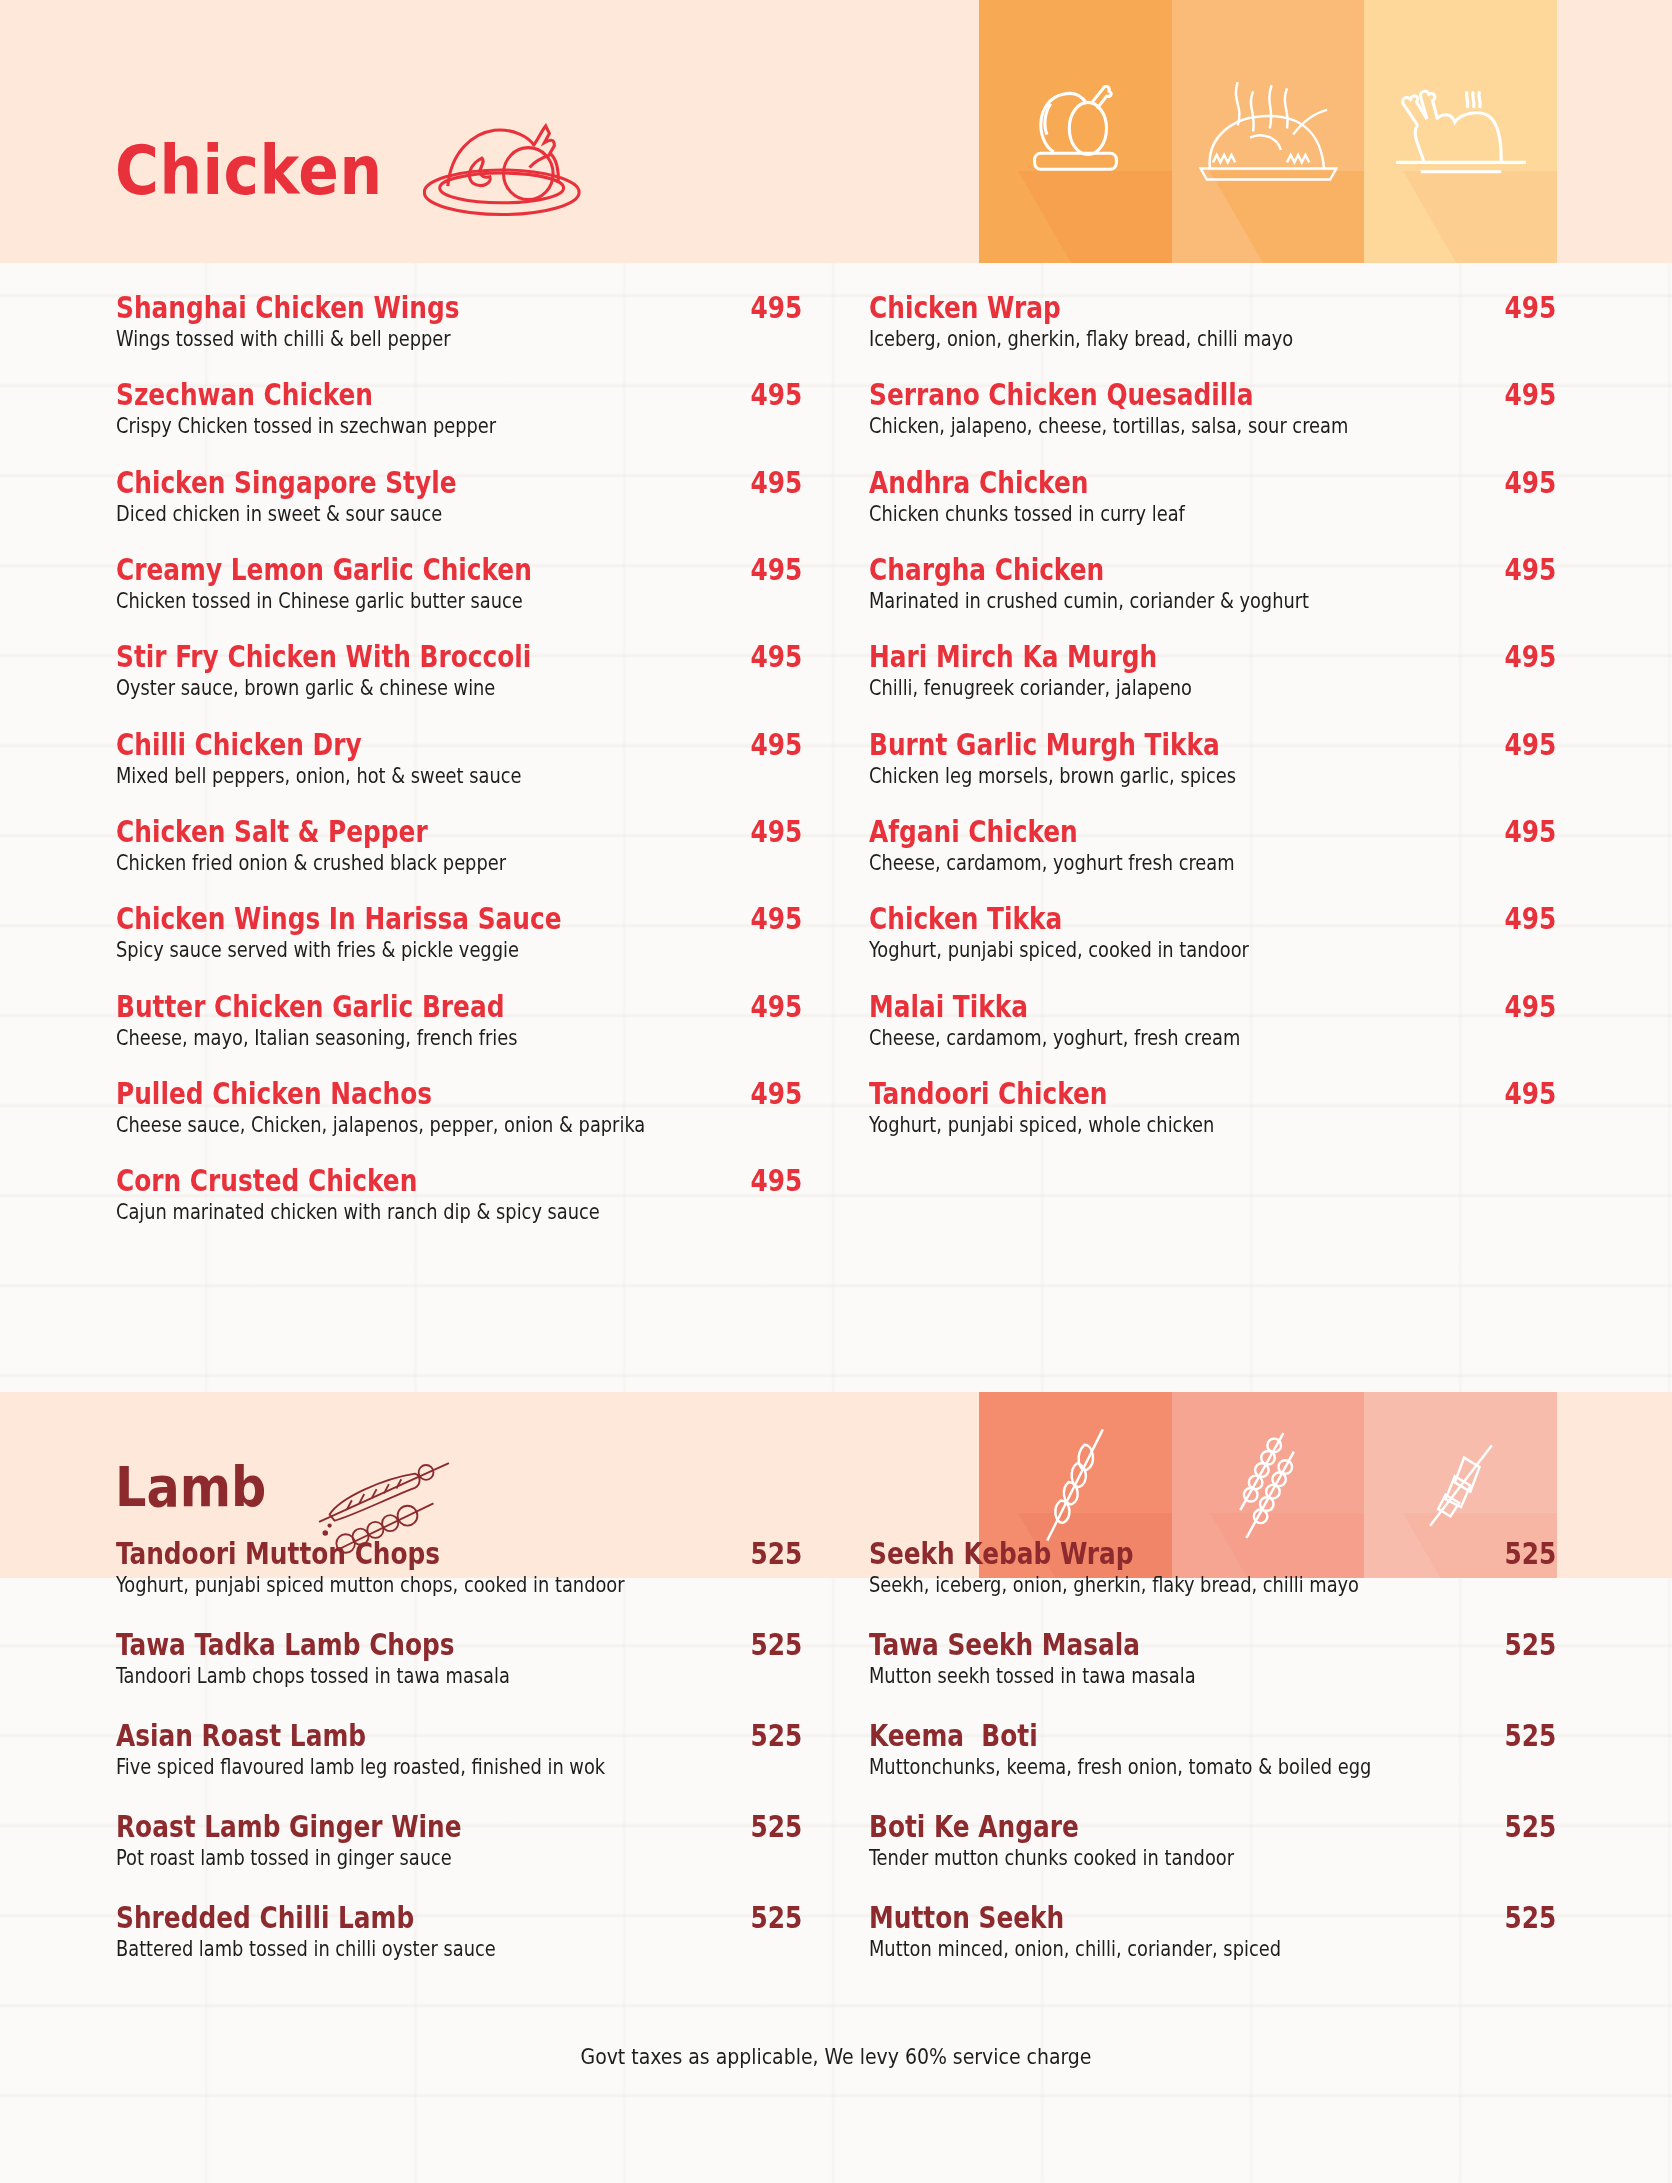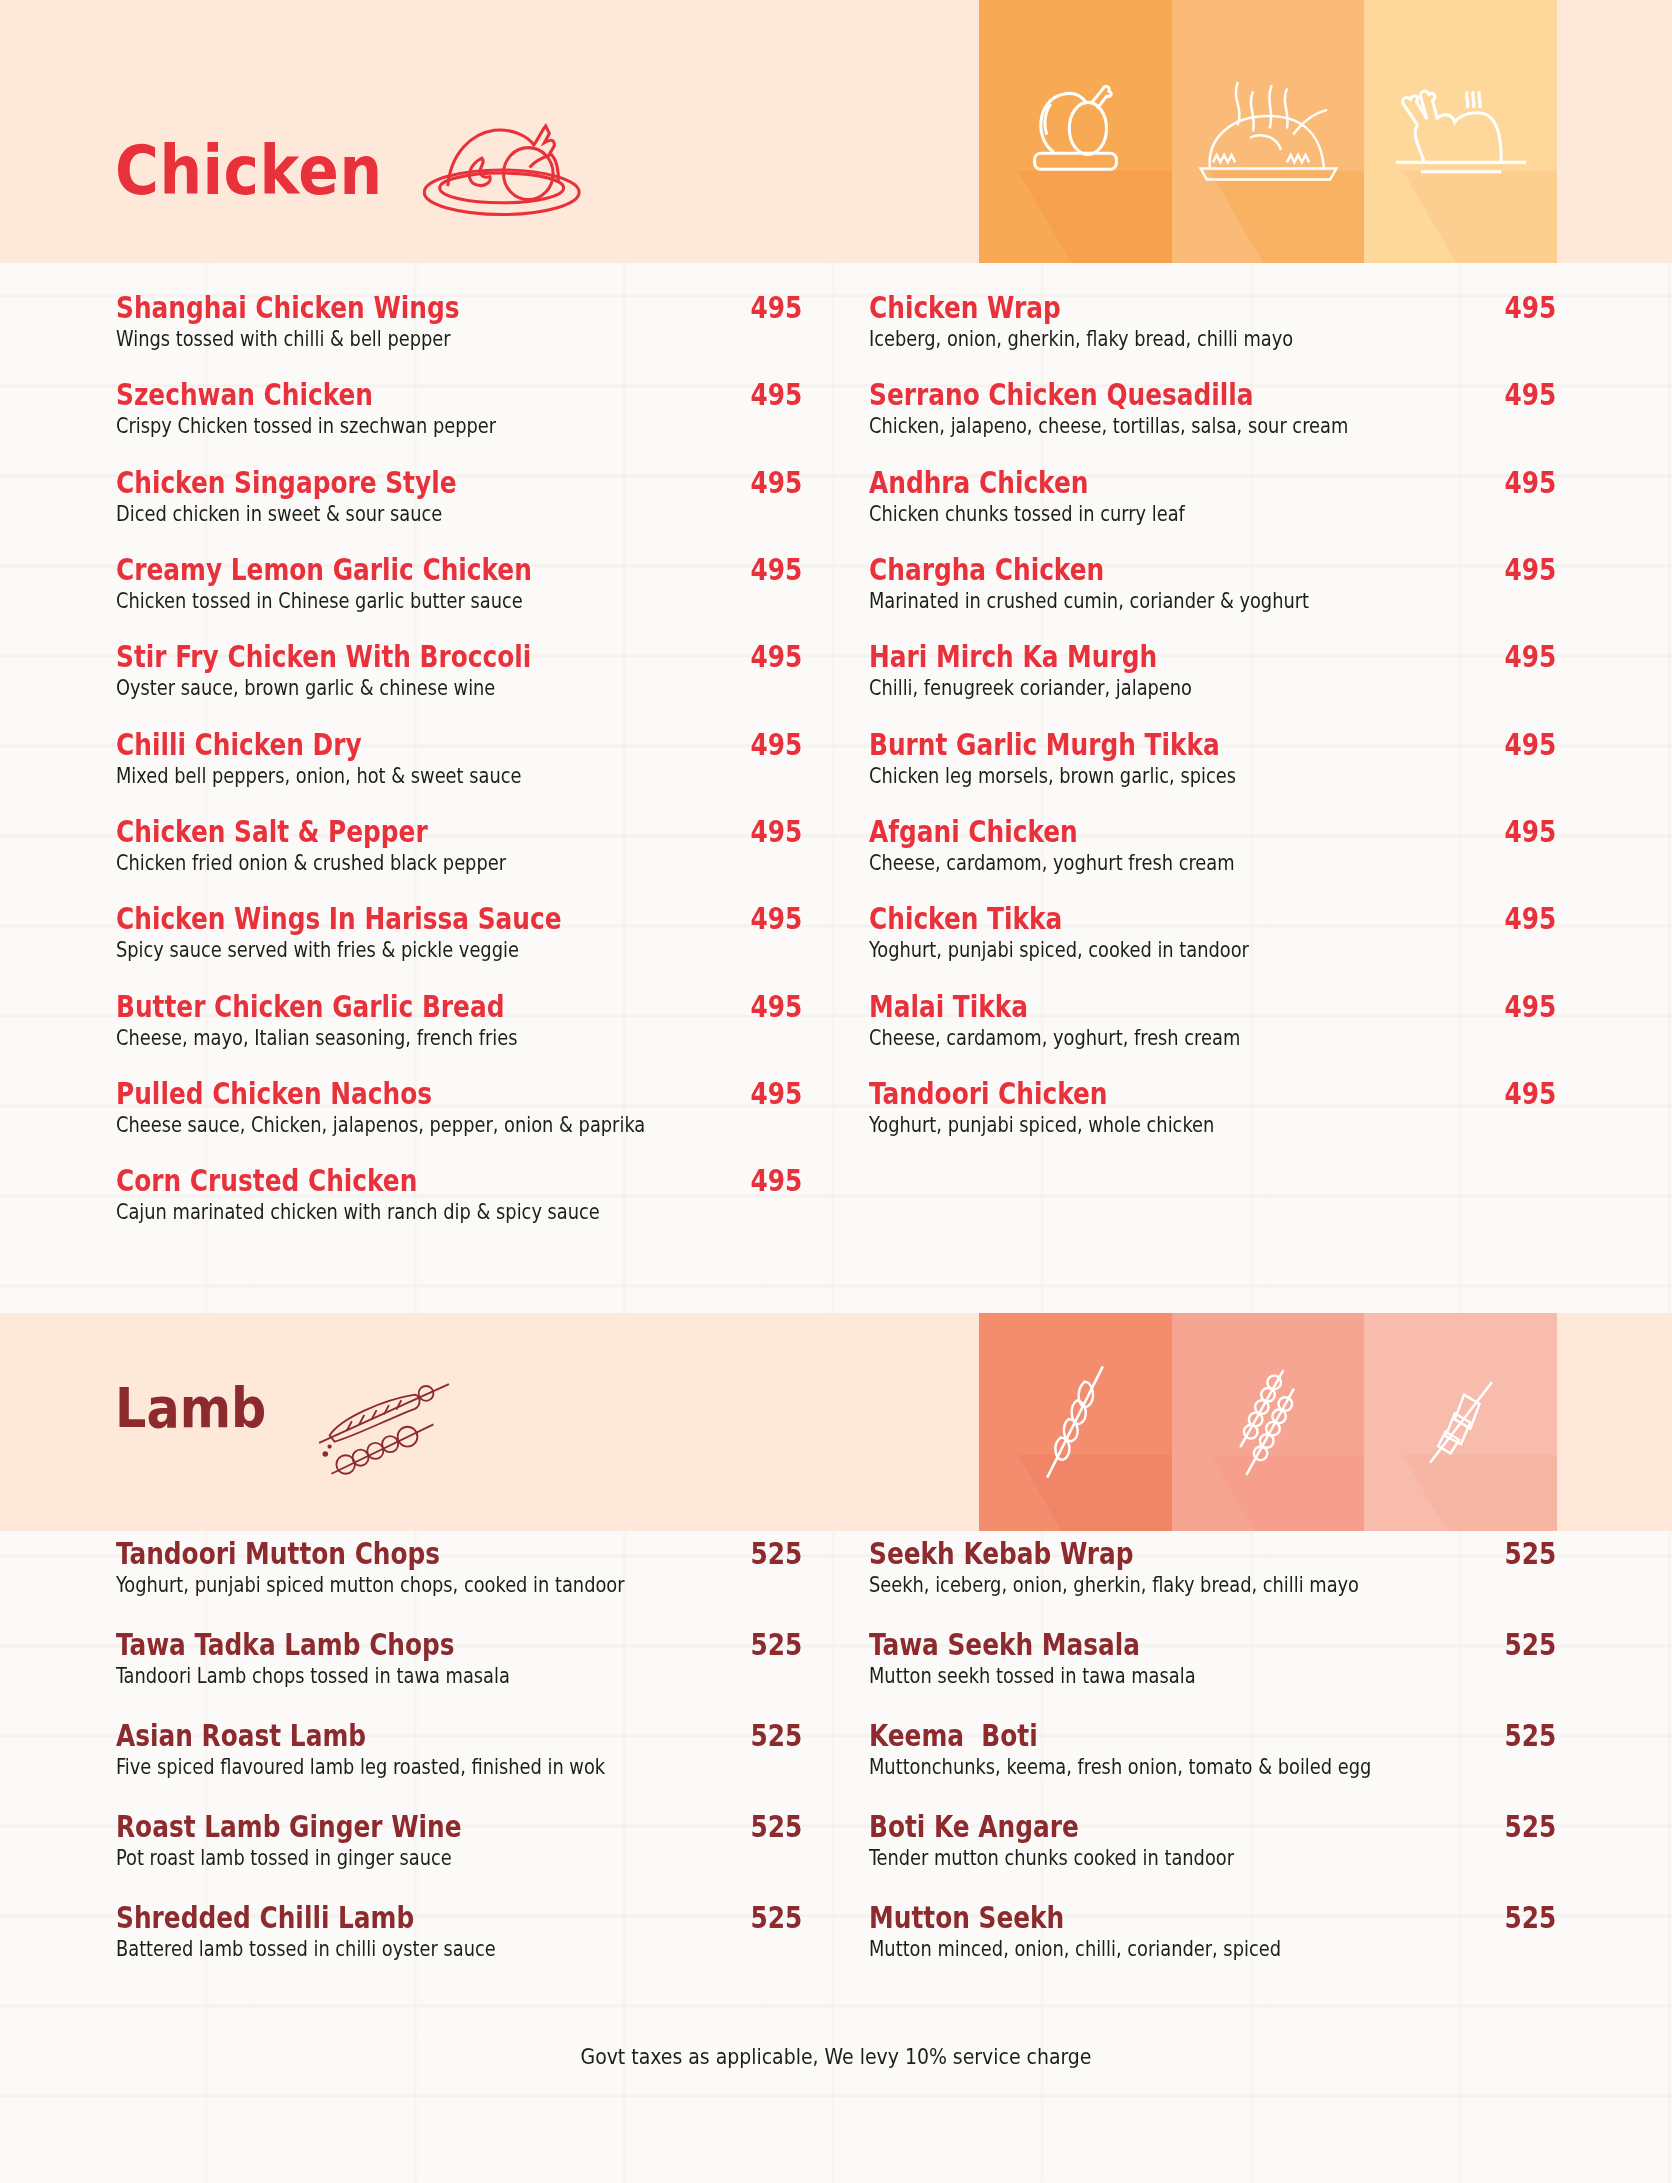--- a/index.html
+++ b/index.html
@@ -15,21 +15,21 @@
     background:
       repeating-linear-gradient(0deg, rgba(235,228,220,0.0) 0px, rgba(235,228,220,0.0) 85px, rgba(230,222,214,0.35) 87px, rgba(235,228,220,0.0) 90px),
       repeating-linear-gradient(90deg, rgba(235,228,220,0.0) 0px, rgba(235,228,220,0.0) 204px, rgba(232,225,217,0.25) 206px, rgba(235,228,220,0.0) 209px),
       #fbfaf8;
   }
   .band {
     position: absolute; left: 0; width: 1672px;
     background: #fde8da;
   }
   .band.chicken { top: 0; height: 263px; }
-  .band.lamb { top: 1313px; height: 218px; text-align: center; }
+  .band.lamb { top: 1392px; height: 186px; text-align: center; }
   .section-title {
     position: absolute; left: 115px;
     font-weight: bold;
     font-family: "DejaVu Sans", "Liberation Sans", sans-serif;
     transform: scaleX(0.88); transform-origin: left center;
   }
   .chicken .section-title { top: 131px; font-size: 68px; color: #e8313a; letter-spacing: 0.6px; }
   .lamb .section-title { top: 62px; font-size: 56px; color: #8c2a2e; }
   .title-icon { position: absolute; }
   .panels { position: absolute; top: 0; left: 979px; height: 100%; width: 578px; display: flex; }
@@ -342,14 +342,14 @@
         <span class="item-desc">Tender mutton chunks cooked in tandoor</span>
       </div>
     <div class="item" style="top:364px">
         <span class="item-name">Mutton Seekh</span>
         <span class="item-price">525</span>
         <span class="item-desc">Mutton minced, onion, chilli, coriander, spiced</span>
       </div>
   </div>
 </div>
 
-<div class="footer-note">Govt taxes as applicable, We levy 10% service charge</div>
+<div class="footer-note">Govt taxes as applicable, We levy 60% service charge</div>
 
 
 </body></html>

